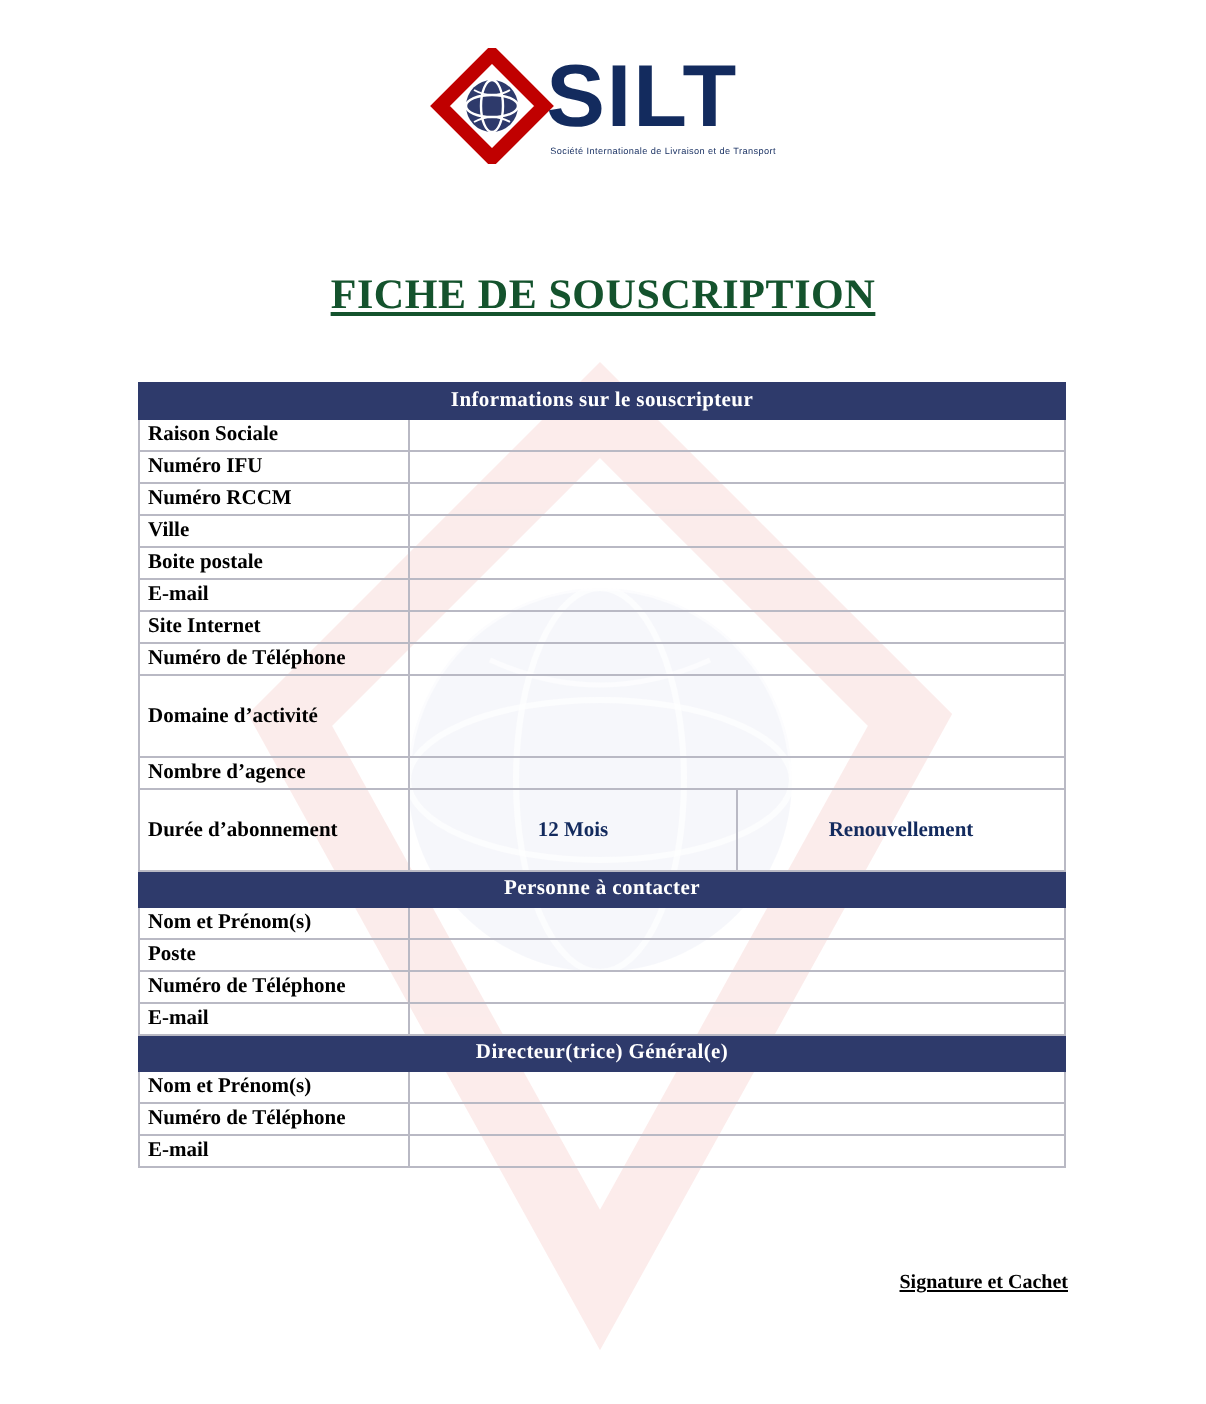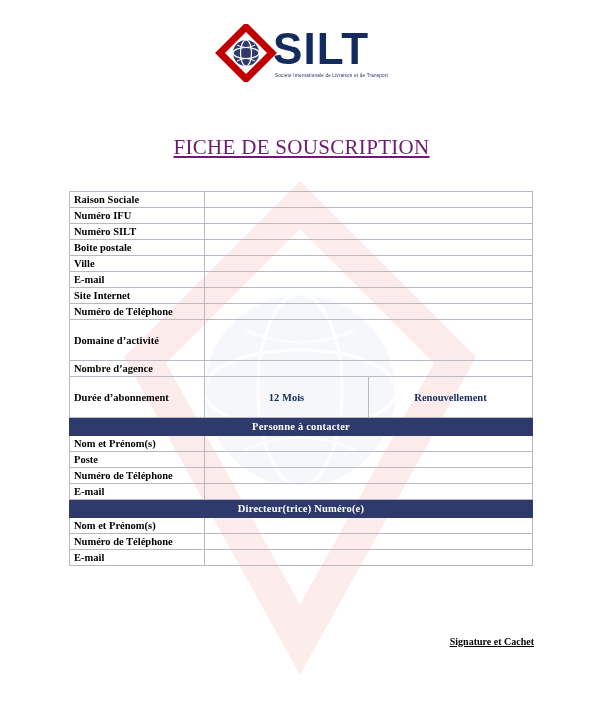--- a/index.html
+++ b/index.html
@@ -75,23 +75,23 @@
     white-space: nowrap;
   }
 
   
   .doc-title {
     position: absolute;
     top: 135px;
     left: 0; right: 0;
     text-align: center;
     font-size: 21px;
-    font-weight: normal;
+    font-weight: bold;
     text-decoration: underline;
-    color: #701a75;
+    color: #14532d;
     letter-spacing: 0.3px;
   }
 
   
   .form-table {
     position: absolute;
     top: 191px;
     left: 69px;
     width: 463px;
     border-collapse: collapse;
@@ -182,38 +182,41 @@
   <div class="doc-title">FICHE DE SOUSCRIPTION</div>
 
   <table class="form-table">
     <colgroup>
       <col style="width:135px">
       <col style="width:164px">
       <col style="width:164px">
     </colgroup>
     <tbody>
 
+      <tr class="section">
+        <td colspan="3">Informations sur le souscripteur</td>
+      </tr>
       <tr>
         <td class="label">Raison Sociale</td>
         <td class="value" colspan="2"></td>
       </tr>
       <tr>
         <td class="label">Numéro IFU</td>
         <td class="value" colspan="2"></td>
       </tr>
       <tr>
-        <td class="label">Numéro SILT</td>
+        <td class="label">Numéro RCCM</td>
+        <td class="value" colspan="2"></td>
+      </tr>
+      <tr>
+        <td class="label">Ville</td>
         <td class="value" colspan="2"></td>
       </tr>
       <tr>
         <td class="label">Boite postale</td>
-        <td class="value" colspan="2"></td>
-      </tr>
-      <tr>
-        <td class="label">Ville</td>
         <td class="value" colspan="2"></td>
       </tr>
       <tr>
         <td class="label">E-mail</td>
         <td class="value" colspan="2"></td>
       </tr>
       <tr>
         <td class="label">Site Internet</td>
         <td class="value" colspan="2"></td>
       </tr>
@@ -249,21 +252,21 @@
       <tr>
         <td class="label">Numéro de Téléphone</td>
         <td class="value" colspan="2"></td>
       </tr>
       <tr>
         <td class="label">E-mail</td>
         <td class="value" colspan="2"></td>
       </tr>
 
       <tr class="section">
-        <td colspan="3">Directeur(trice) Numéro(e)</td>
+        <td colspan="3">Directeur(trice) Général(e)</td>
       </tr>
       <tr>
         <td class="label">Nom et Prénom(s)</td>
         <td class="value" colspan="2"></td>
       </tr>
       <tr>
         <td class="label">Numéro de Téléphone</td>
         <td class="value" colspan="2"></td>
       </tr>
       <tr>

